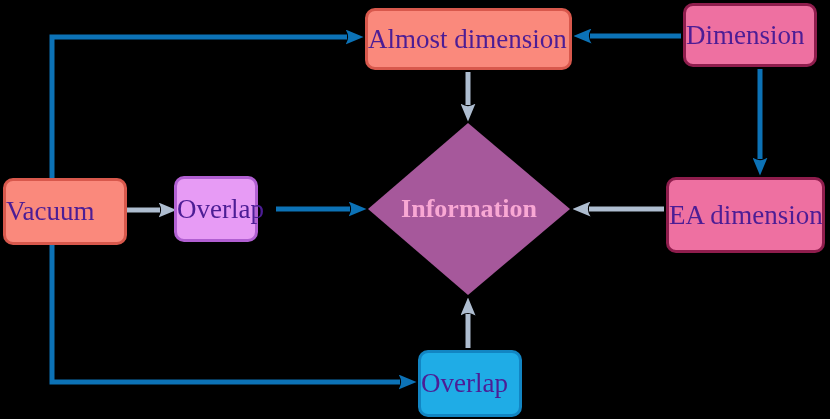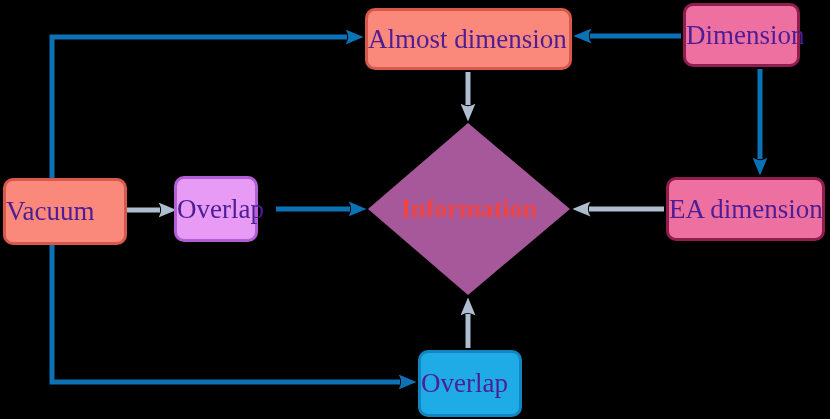--- a/index.html
+++ b/index.html
@@ -20,22 +20,22 @@
     align-items:center;
     justify-content:flex-start;
     font-size:27px;
     color:#4c1d95;
     z-index:2;
     white-space:nowrap;
   }
   .node-vacuum{left:3px;top:178px;width:124px;height:67px;}
   .node-overlap{left:174px;top:176px;width:84px;height:66px;}
   .node-almost{left:365px;top:8px;width:207px;height:62px;}
-  .node-dimension{left:683px;top:3px;width:117px;height:64px;}
-  .node-ea{left:666px;top:177px;width:159px;height:64px;}
+  .node-dimension{left:683px;top:3px;width:134px;height:64px;}
+  .node-ea{left:666px;top:177px;width:159px;height:76px;}
   .node-distrust{left:418px;top:350px;width:104px;height:67px;}
   .diamond-label{
     position:absolute;
     left:368px;top:123px;width:202px;height:172px;
     display:flex;align-items:center;justify-content:center;
     font-size:26px;font-weight:bold;
     z-index:3;
     white-space:nowrap;
   }
   .edge{fill:none;stroke-width:5;}
@@ -87,17 +87,17 @@
   </div>
 
   <div class="node node-ea" style="background-color: rgb(238, 112, 161); border-color: rgb(143, 29, 77);">
     <span>EA dimension</span>
   </div>
 
   <div class="node node-distrust" style="background-color: rgb(31, 172, 230); border-color: rgb(18, 133, 195);">
     <span>Overlap</span>
   </div>
 
-  <div class="diamond-label" style="color: #ef4444;">
+  <div class="diamond-label" style="color: #f9a8d4;">
     <span>Information</span>
   </div>
 
 </div>
 
 </body></html>

